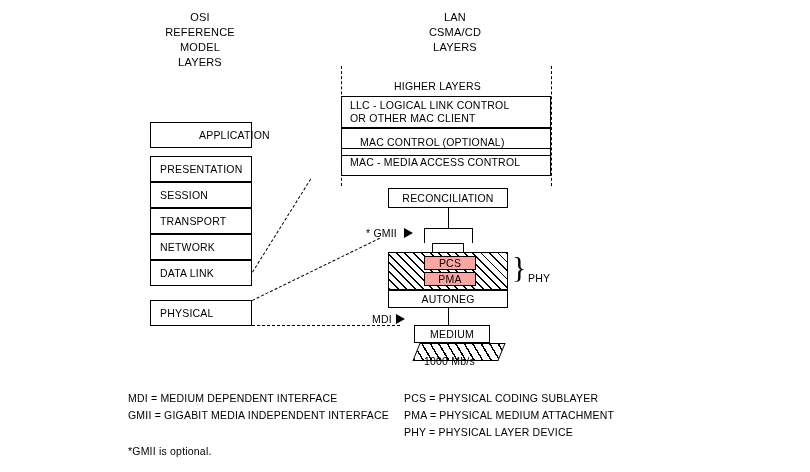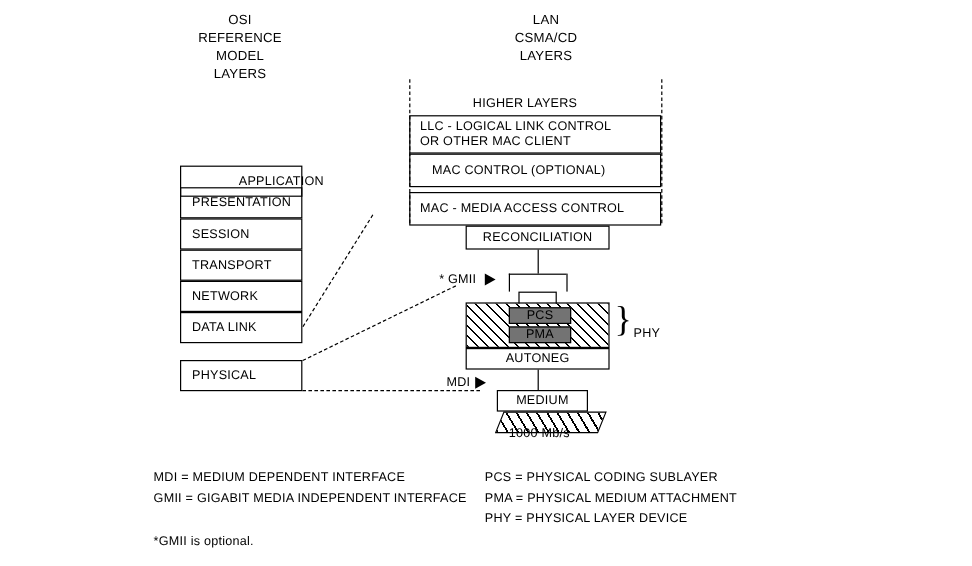--- a/index.html
+++ b/index.html
@@ -99,21 +99,21 @@
   .hatch {
     background-image: repeating-linear-gradient(
       45deg,
       #000 0px, #000 1.2px,
       #ffffff 1.2px, #ffffff 6px
     );
   }
 
   .inner-white {
     position: absolute;
-    background: #737373;
+    background: #fca5a5;
     border: 1.5px solid #000;
     box-sizing: border-box;
     font-size: 10.5px;
     display: flex;
     align-items: center;
     justify-content: center;
     letter-spacing: 0.2px;
   }
 
   .arrow-right {
@@ -162,21 +162,21 @@
 
   <div class="hdr abs" style="left:145px; top:10px; width:110px;">OSI
 REFERENCE
 MODEL
 LAYERS</div>
 
   <div class="hdr abs" style="left:390px; top:10px; width:130px;">LAN
 CSMA/CD
 LAYERS</div>
 
-  <div class="osi-box" style="top:138px;padding-left:48px;">APPLICATION</div>
+  <div class="osi-box" style="top:122px;padding-left:48px;">APPLICATION</div>
   <div class="osi-box" style="top:156px;">PRESENTATION</div>
   <div class="osi-box" style="top:182px;">SESSION</div>
   <div class="osi-box" style="top:208px;">TRANSPORT</div>
   <div class="osi-box" style="top:234px;">NETWORK</div>
   <div class="osi-box" style="top:260px;">DATA LINK</div>
   <div class="osi-box" style="top:300px;">PHYSICAL</div>
 
   <div class="vdash" style="left:341px; top:66px; height:120px;"></div>
   <div class="vdash" style="left:551px; top:66px; height:120px;"></div>
 
@@ -186,21 +186,21 @@
 
   <div class="hdash" style="left:252px; top:325px; width:148px;"></div>
 
   <div class="plain-label" style="left:394px; top:80px; width:180px; text-align:left;">HIGHER LAYERS</div>
 
   <div class="lan-box two-line" style="left:341px; top:96px; width:210px; height:32px; padding-left:8px;">LLC - LOGICAL LINK CONTROL
 OR OTHER MAC CLIENT</div>
 
   <div class="lan-box" style="left:341px; top:128px; width:210px; height:28px; padding-left:18px;">MAC CONTROL (OPTIONAL)</div>
 
-  <div class="lan-box" style="left:341px; top:160px; width:210px; height:28px; padding-left:8px;text-align:right;">MAC - MEDIA ACCESS CONTROL</div>
+  <div class="lan-box" style="left:341px; top:148px; width:210px; height:28px; padding-left:8px;text-align:right;">MAC - MEDIA ACCESS CONTROL</div>
 
   <div class="lan-box" style="left:388px; top:188px; width:120px; height:20px; justify-content:center;">RECONCILIATION</div>
 
   <div class="vline" style="left:448px; top:208px; height:20px;"></div>
   <div class="hline" style="left:424px; top:228px; width:48px;"></div>
   <div class="vline" style="left:424px; top:228px; height:15px;"></div>
   <div class="vline" style="left:472px; top:228px; height:15px;"></div>
 
   <div class="plain-label" style="left:366px; top:227px;">* GMII</div>
   <div class="arrow-right" style="left:404px; top:228px;"></div>

